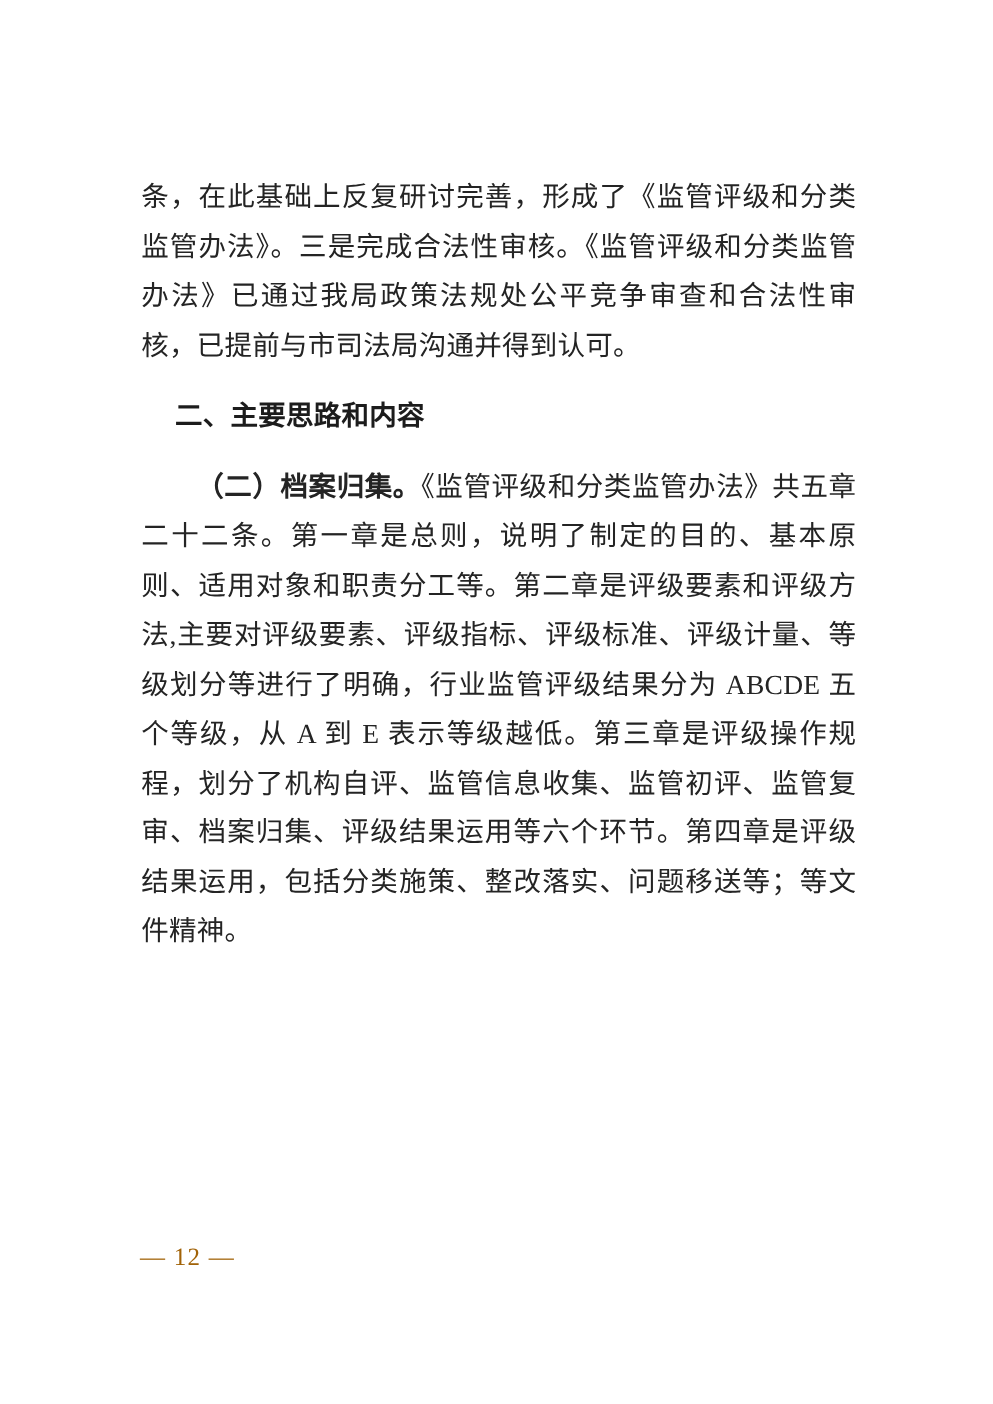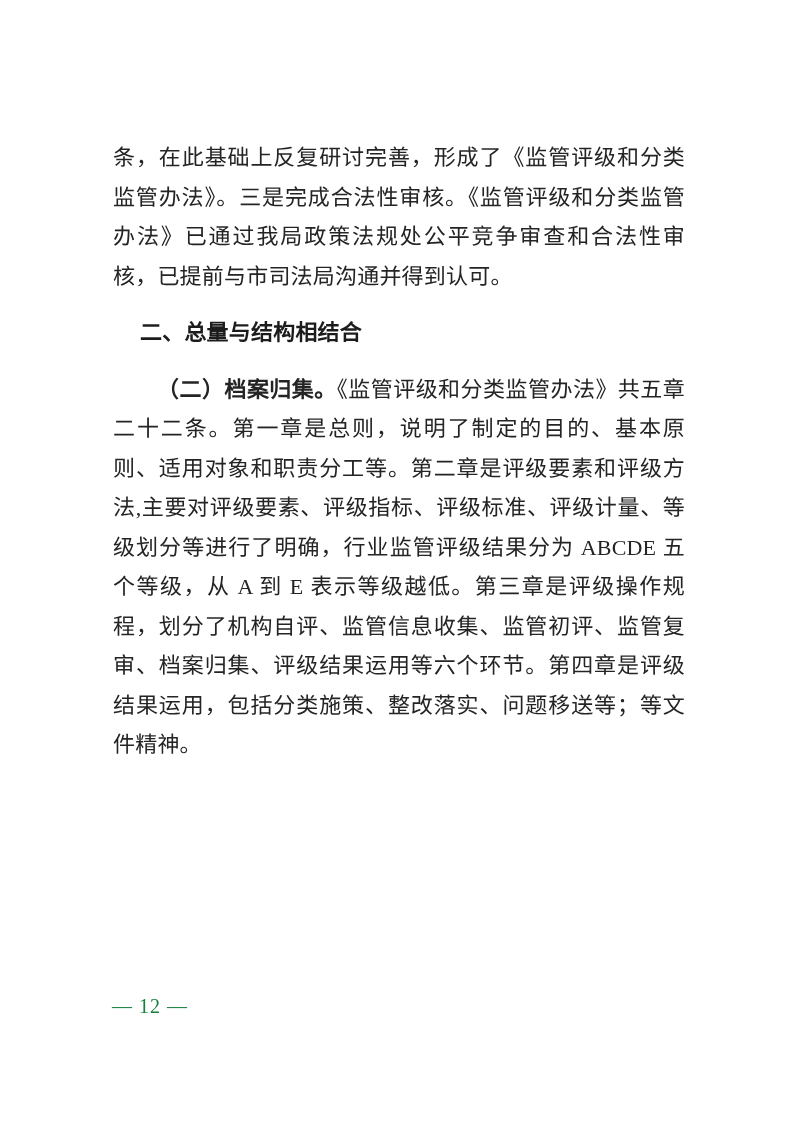--- a/index.html
+++ b/index.html
@@ -51,34 +51,34 @@
   }
   .para-lead {
     font-weight: bold;
   }
   .page-footer {
     position: absolute;
     left: 112px;
     top: 995px;
     font-family: "Liberation Serif", serif;
     font-size: 20px;
-    color: #15803d;
+    color: #a16207;
     letter-spacing: 1px;
   }
 </style>
 </head>
 <body>
 
 <div class="page">
 
   <div class="content">
 
     <p class="continuation">条，在此基础上反复研讨完善，形成了《监管评级和分类监管办法》。三是完成合法性审核。《监管评级和分类监管办法》已通过我局政策法规处公平竞争审查和合法性审核，已提前与市司法局沟通并得到认可。</p>
 
-    <h2 class="section-heading">二、总量与结构相结合</h2>
+    <h2 class="section-heading">二、主要思路和内容</h2>
 
 
     <p><span class="para-lead">（二）档案归集。</span><span>《监管评级和分类监管办法》共五章二十二条。第一章是总则，说明了制定的目的、基本原则、适用对象和职责分工等。第二章是评级要素和评级方法,主要对评级要素、评级指标、评级标准、评级计量、等级划分等进行了明确，行业监管评级结果分为 ABCDE 五个等级，从 A 到 E 表示等级越低。第三章是评级操作规程，划分了机构自评、监管信息收集、监管初评、监管复审、档案归集、评级结果运用等六个环节。第四章是评级结果运用，包括分类施策、整改落实、问题移送等；等文件精神。</span></p>
 
   </div>
 
   <div class="page-footer">— 12 —</div>
 
 </div>
 

